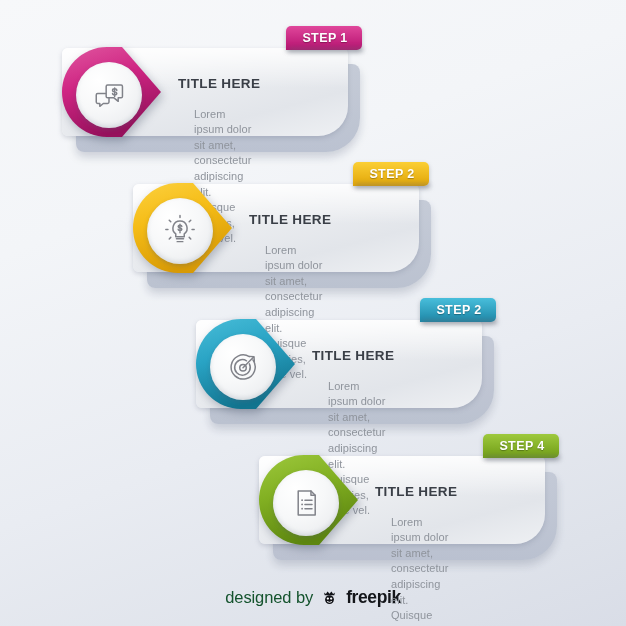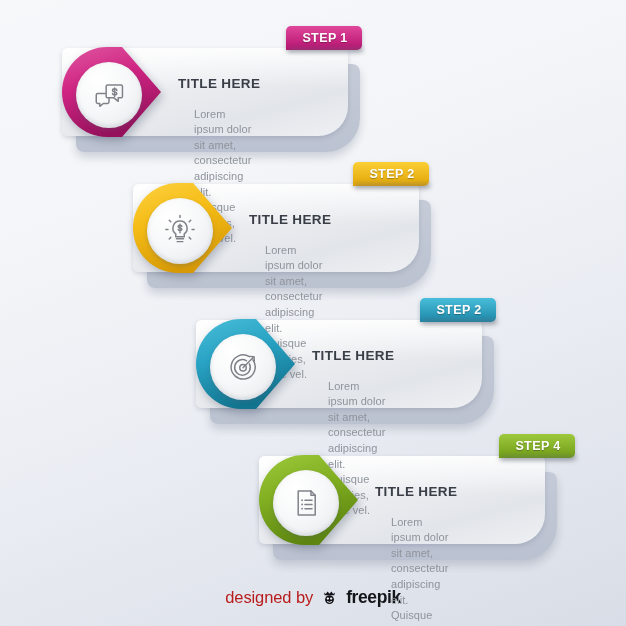--- a/index.html
+++ b/index.html
@@ -93,21 +93,21 @@
     font-size:11px;color:#8f949c;line-height:1.42;margin:16px;
     white-space:pre-line;letter-spacing:.05px;
   }
 
   
   #footer{
     position:absolute;left:0;right:0;top:587px;
     display:flex;align-items:center;justify-content:center;gap:7px;
     color:#22252a;
   }
-  #footer .dby{font-size:16.5px;letter-spacing:-.1px;color:#b91c1c;}
+  #footer .dby{font-size:16.5px;letter-spacing:-.1px;color:#14532d;}
   #footer .fp{font-size:17.5px;font-weight:bold;letter-spacing:-.4px;color:#14161a;}
   #footer .mascot{width:19px;height:19px;display:block;}
 </style>
 </head>
 <body>
 
 <div id="stage">
 
   <div class="step" style="left:62px;top:48px;">
     <div class="plate"></div>
@@ -231,21 +231,21 @@
 Quisque ultricies, ante vel.</p>
     </div>
   </div>
 
   <div class="step" style="left:259px;top:456px;">
     <div class="plate"></div>
     <div class="card">
       <div class="gloss"></div>
     </div>
 
-    <div class="badge" id="badge4" style="left: 240px; background: linear-gradient(rgb(158, 201, 61) 0%, rgb(111, 156, 22) 100%);">
+    <div class="badge" id="badge4" style="left: 224px; background: linear-gradient(rgb(158, 201, 61) 0%, rgb(111, 156, 22) 100%);">
       <span class="bshadow"></span>
       <span>STEP 4</span>
     </div>
 
     <div class="hex">
       <svg viewBox="0 0 108 94" xmlns="http://www.w3.org/2000/svg">
         <defs>
           <linearGradient id="hx4" x1="0" y1="0" x2="0.35" y2="1">
             <stop offset="0%" stop-color="#9dc83c"></stop>
             <stop offset="45%" stop-color="#82b022"></stop>

